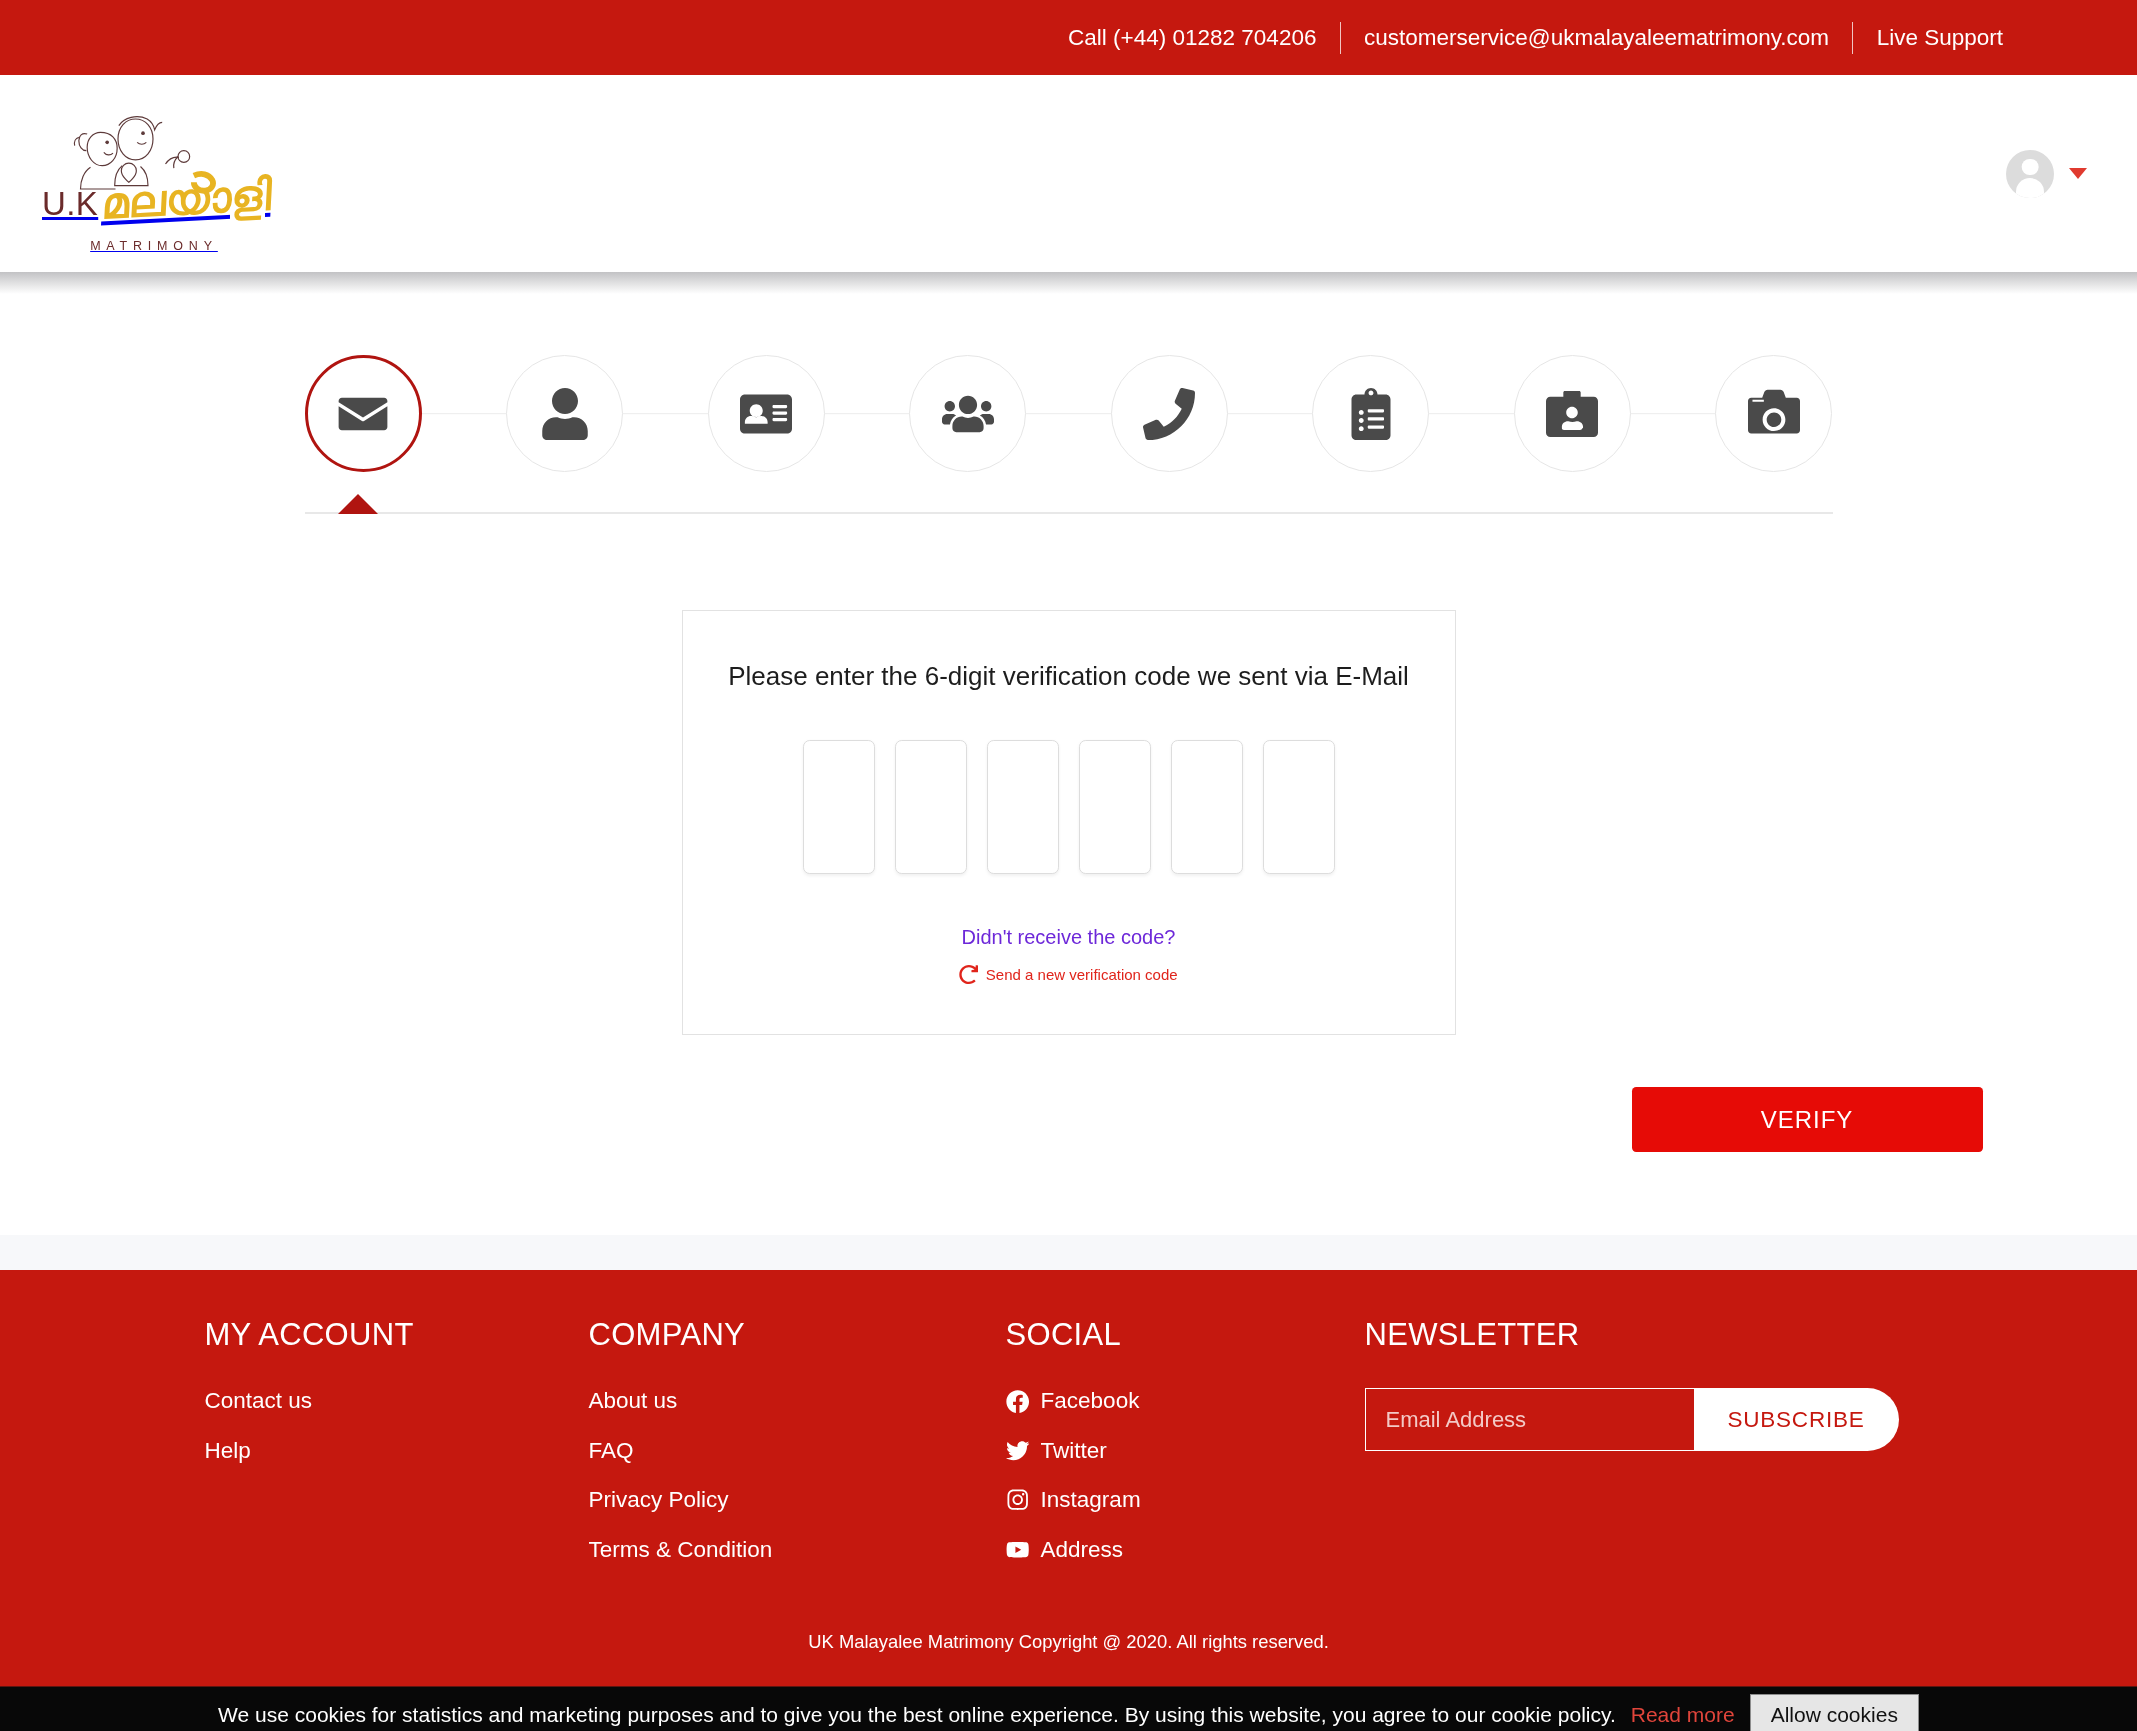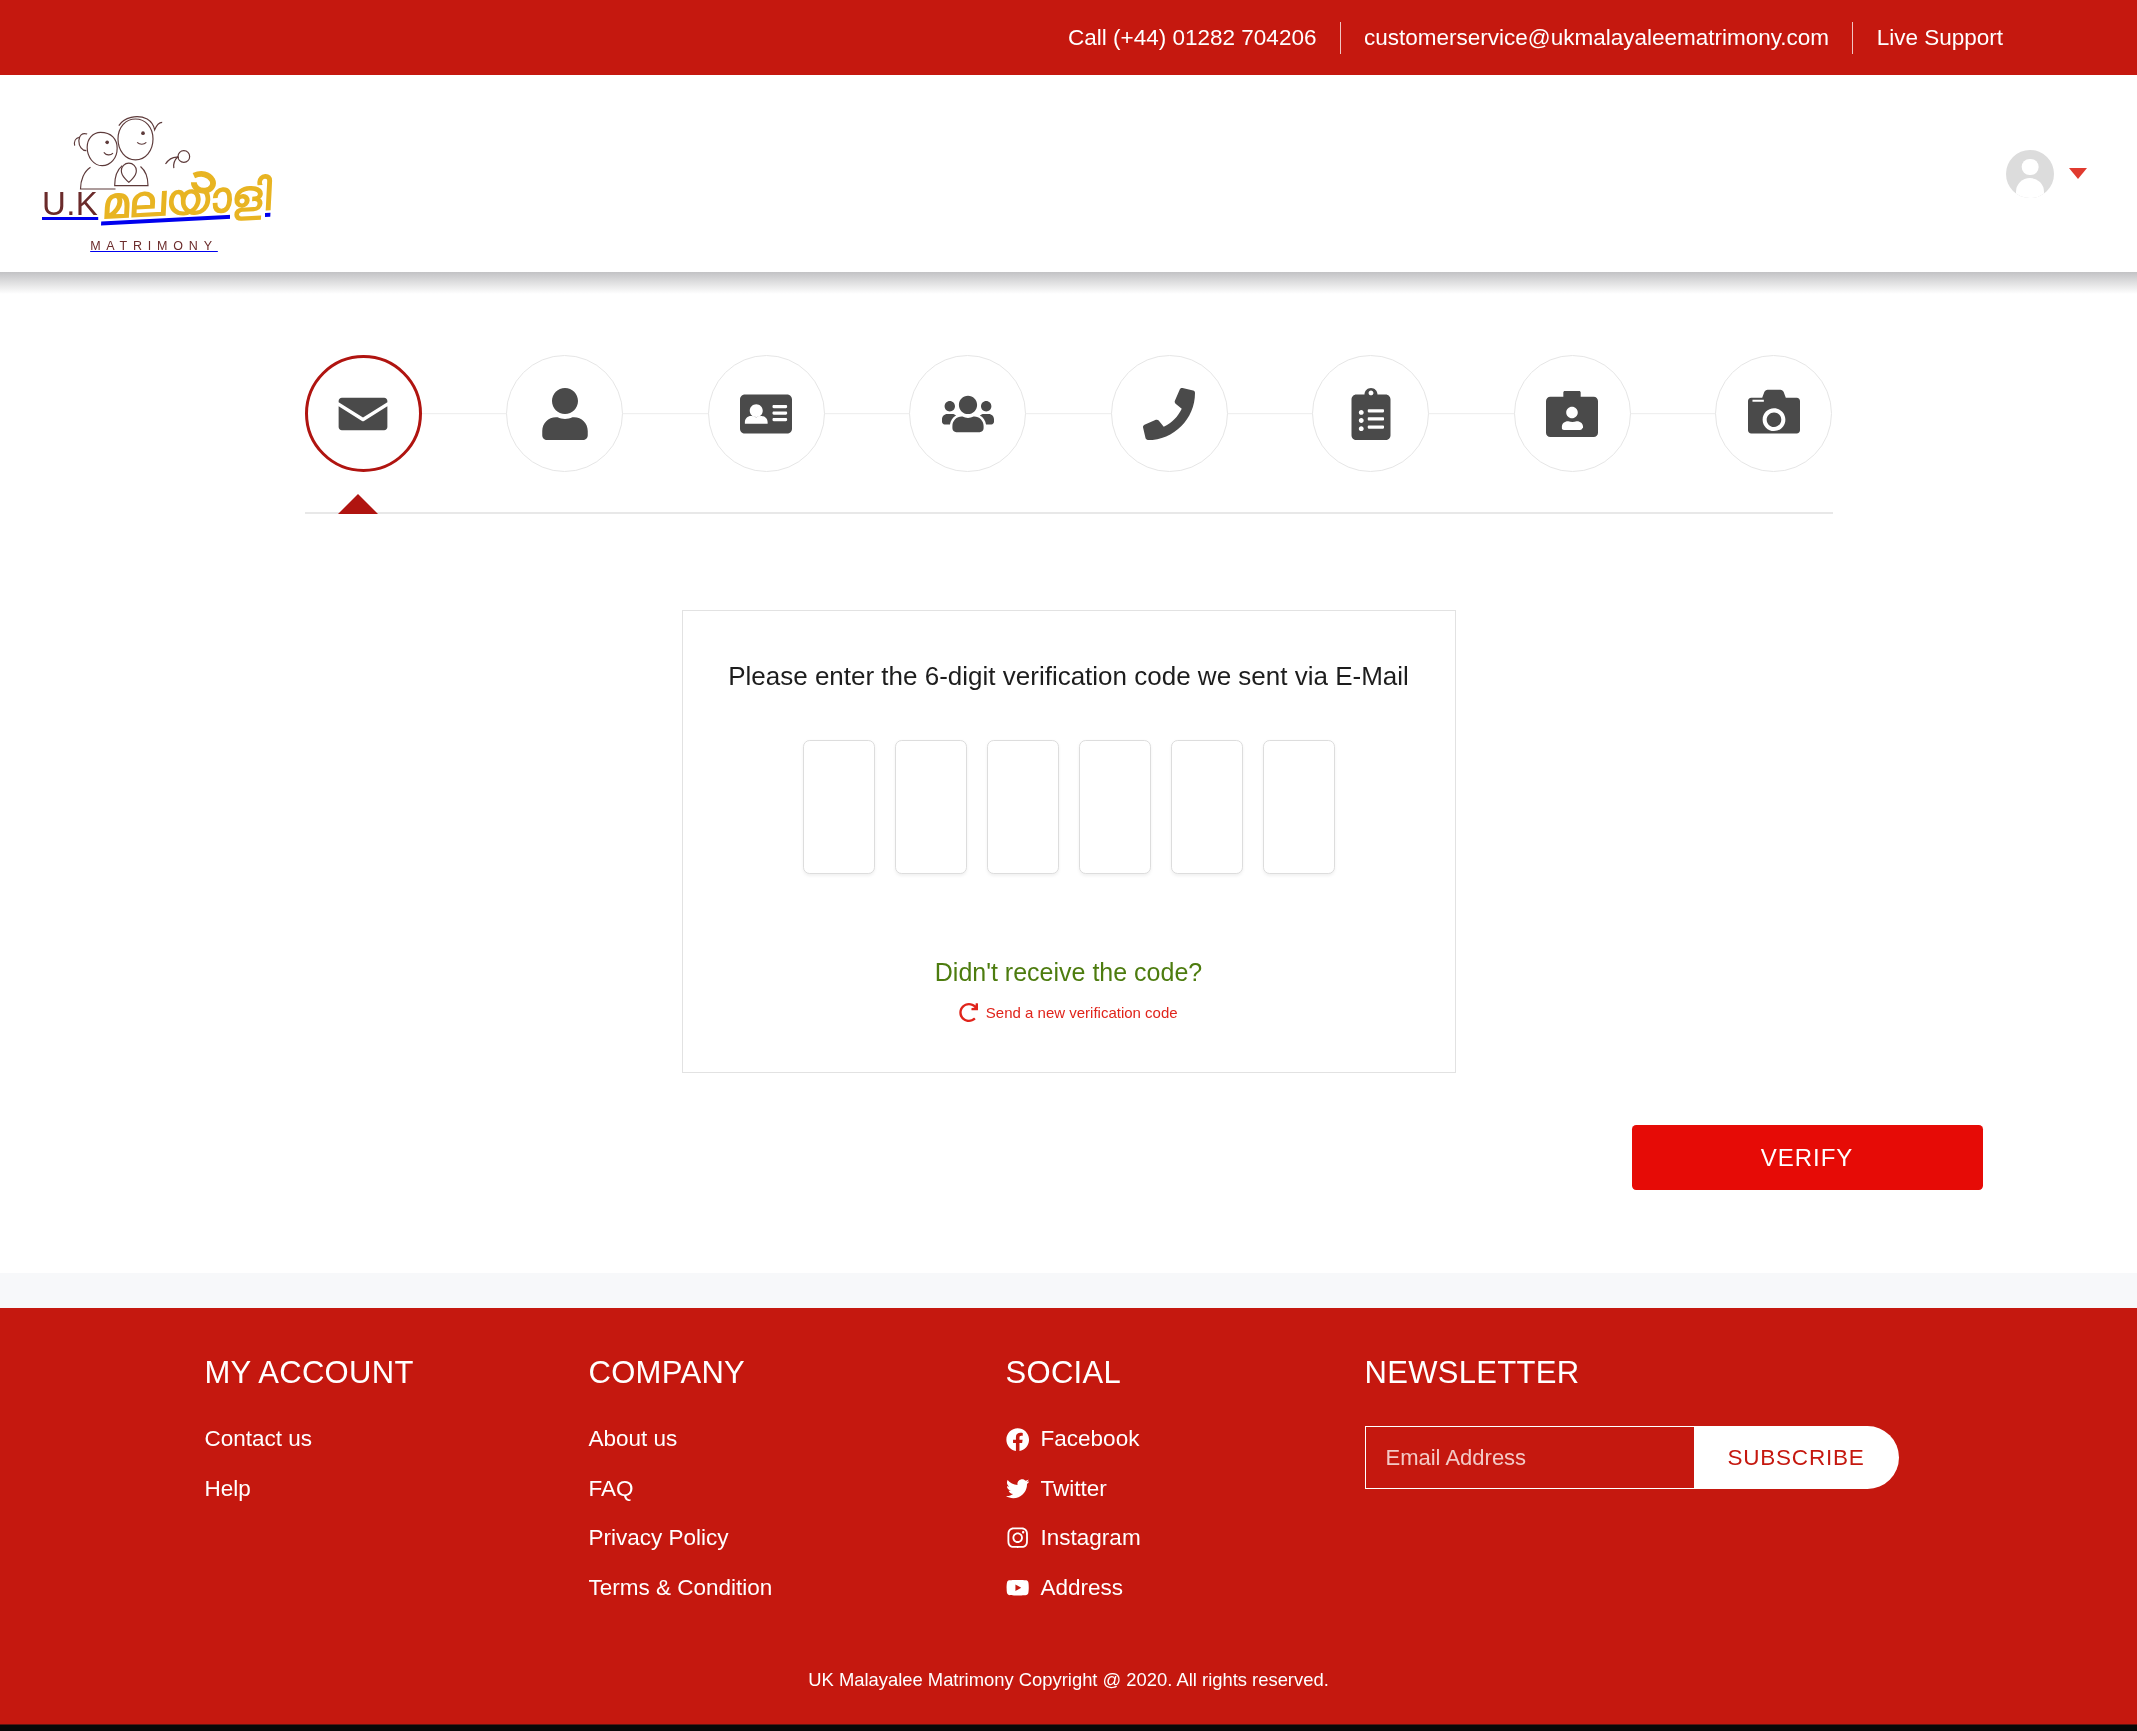--- a/index.html
+++ b/index.html
@@ -167,23 +167,23 @@
   }
   .otp-row { display: flex; justify-content: center; gap: 20px; }
   .otp-box {
     width: 72px; height: 134px;
     border: 0.8px solid #dddddd;
     border-radius: 6.7px;
     background: #ffffff;
     box-shadow: 0 1.7px 3.3px rgba(0,0,0,.06);
   }
   .no-code {
-    margin-top: 84px;
-    font-size: 25px;
-    color: #4d7c0f;
+    margin-top: 52px;
+    font-size: 20px;
+    color: #6d28d9;
   }
   .resend {
     margin-top: 16.7px;
     font-size: 15px;
     color: #e0241b;
     display: inline-flex;
     align-items: center;
     gap: 7.5px;
     text-decoration: none;
     cursor: pointer;
@@ -483,18 +483,19 @@
           <input class="news-input" type="text" placeholder="Email Address" style="">
           <button class="news-btn">SUBSCRIBE</button>
         </div>
       </div>
     </div>
 
     <div class="copyright">UK Malayalee Matrimony Copyright @ 2020. All rights reserved.</div>
   </div>
 
   <div class="cookie">
+    <span class="cookie-text">We use cookies for statistics and marketing purposes and to give you the best online experience. By using this website, you agree to our cookie policy.</span>
     <a class="cookie-link" href="#">Read more</a>
     <button class="cookie-btn">Allow cookies</button>
   </div>
 
 </div>
 
 
 </body></html>

